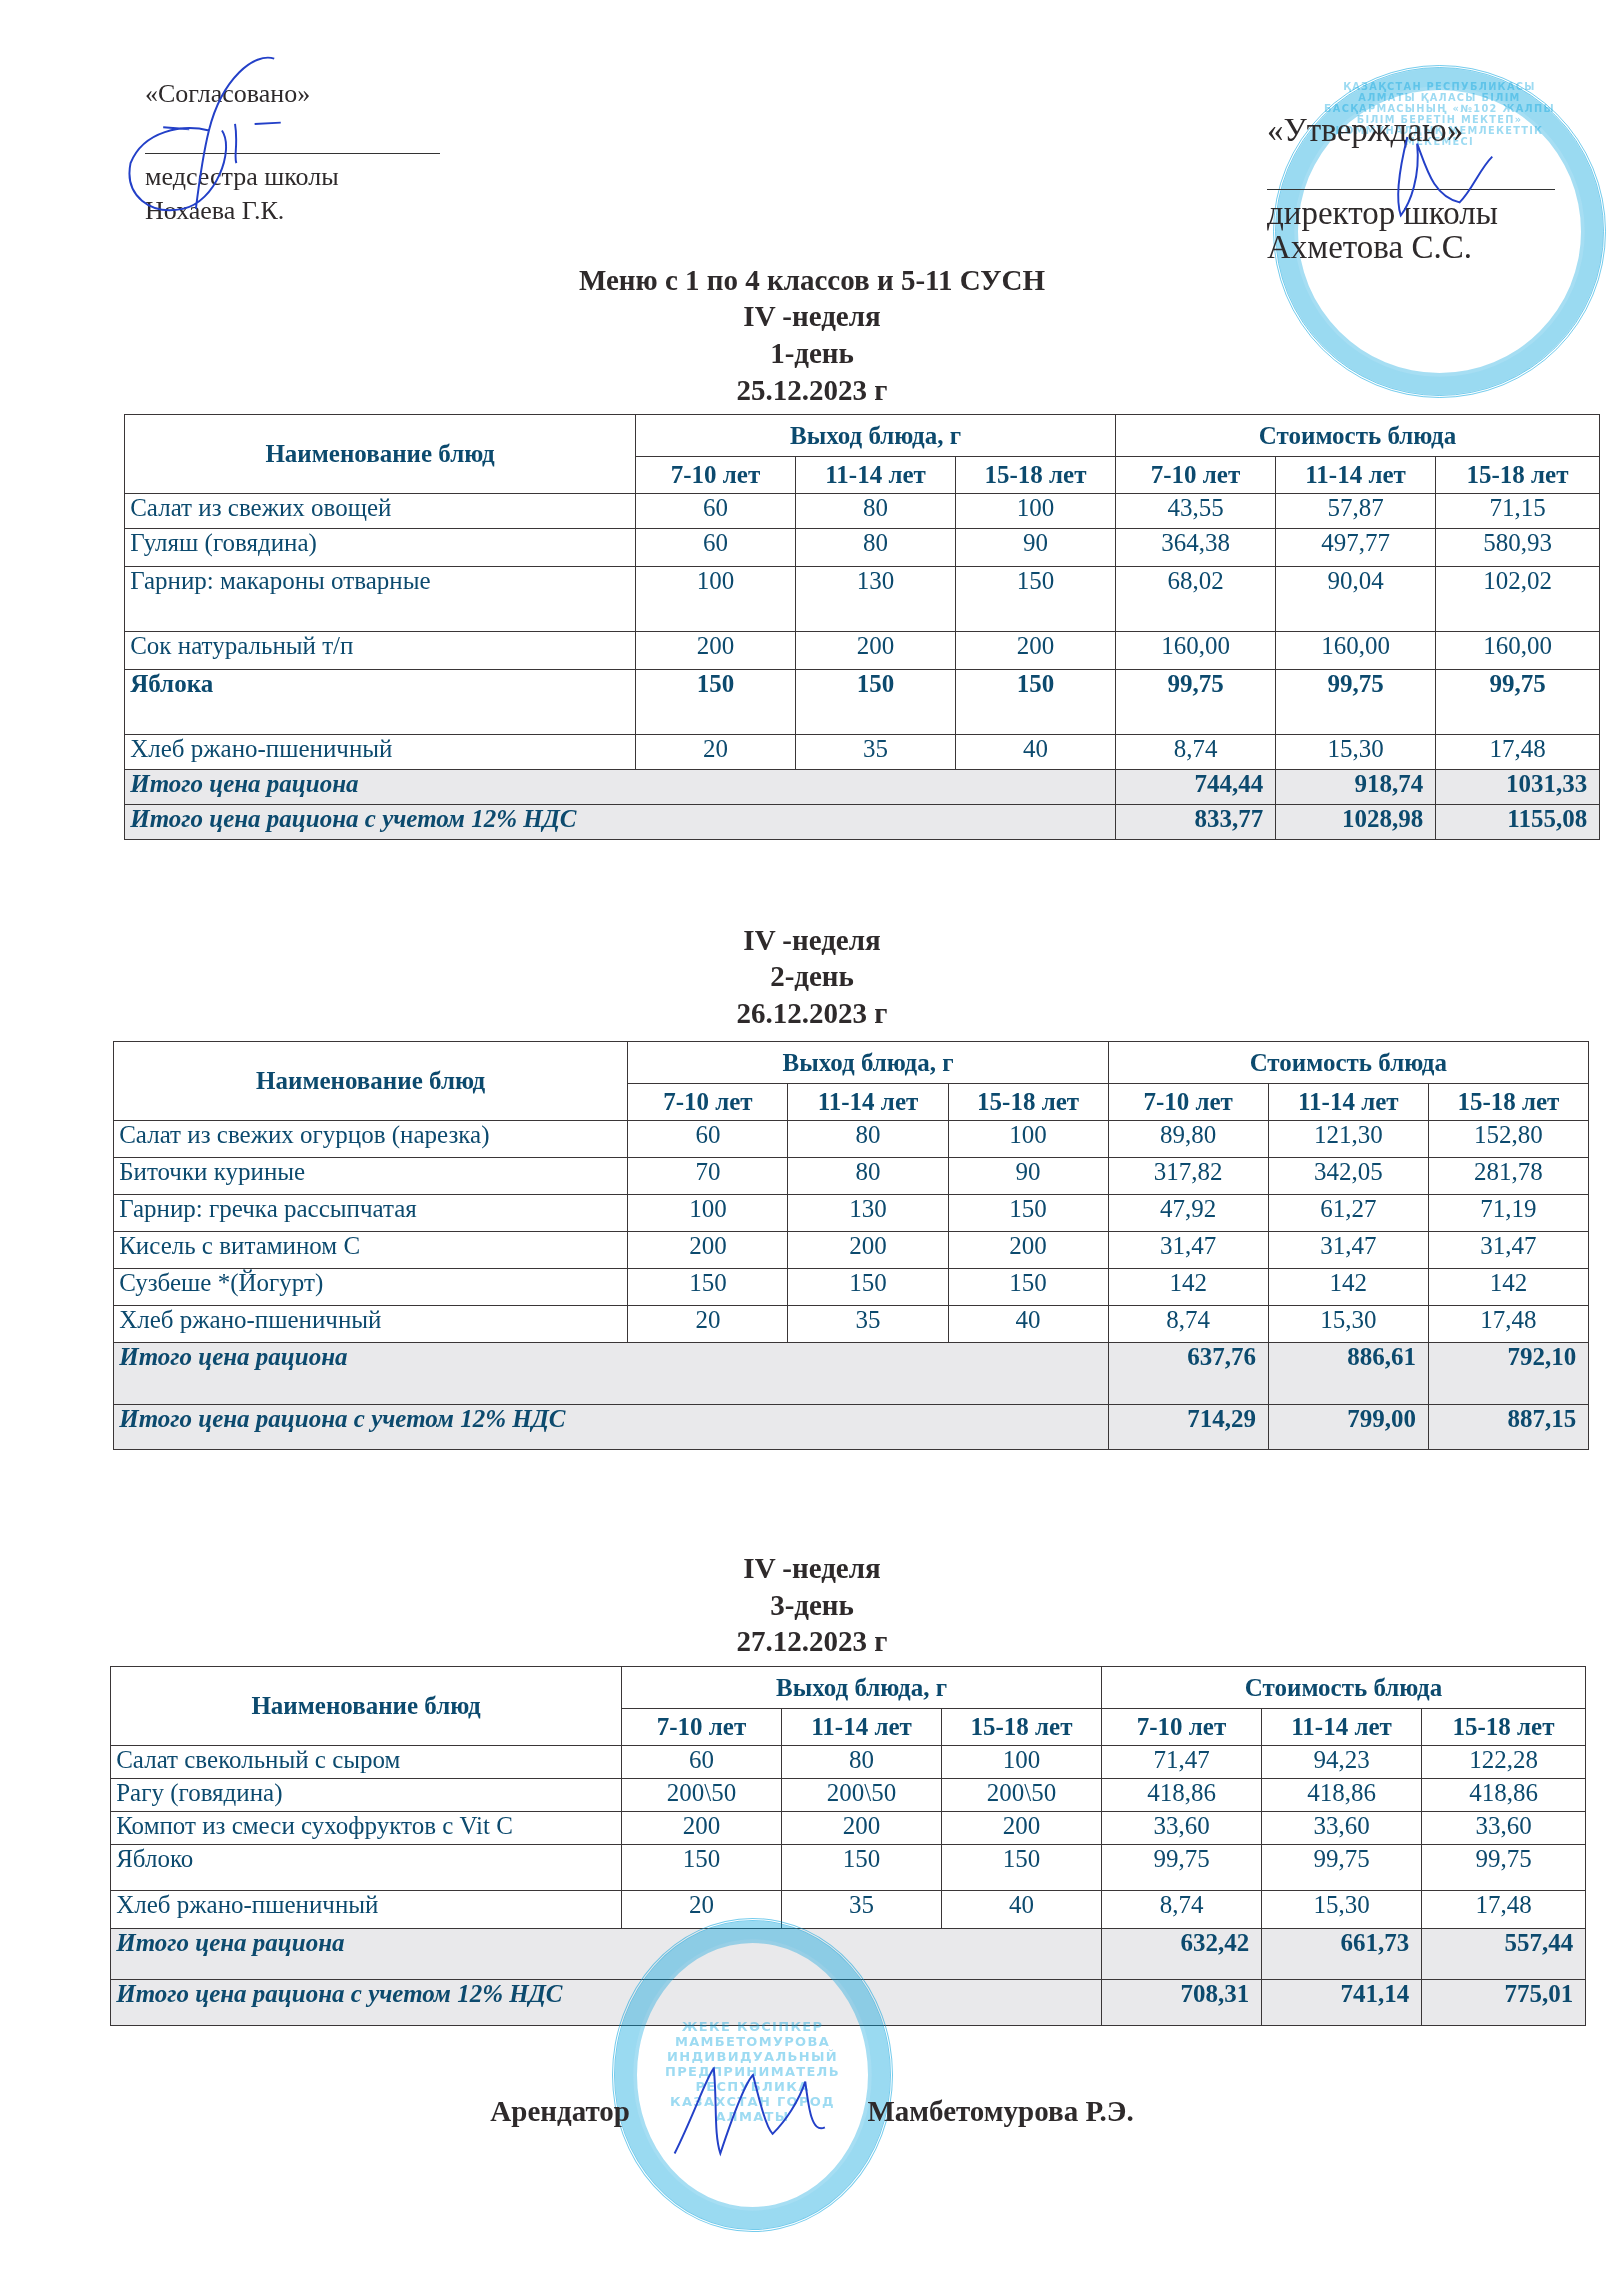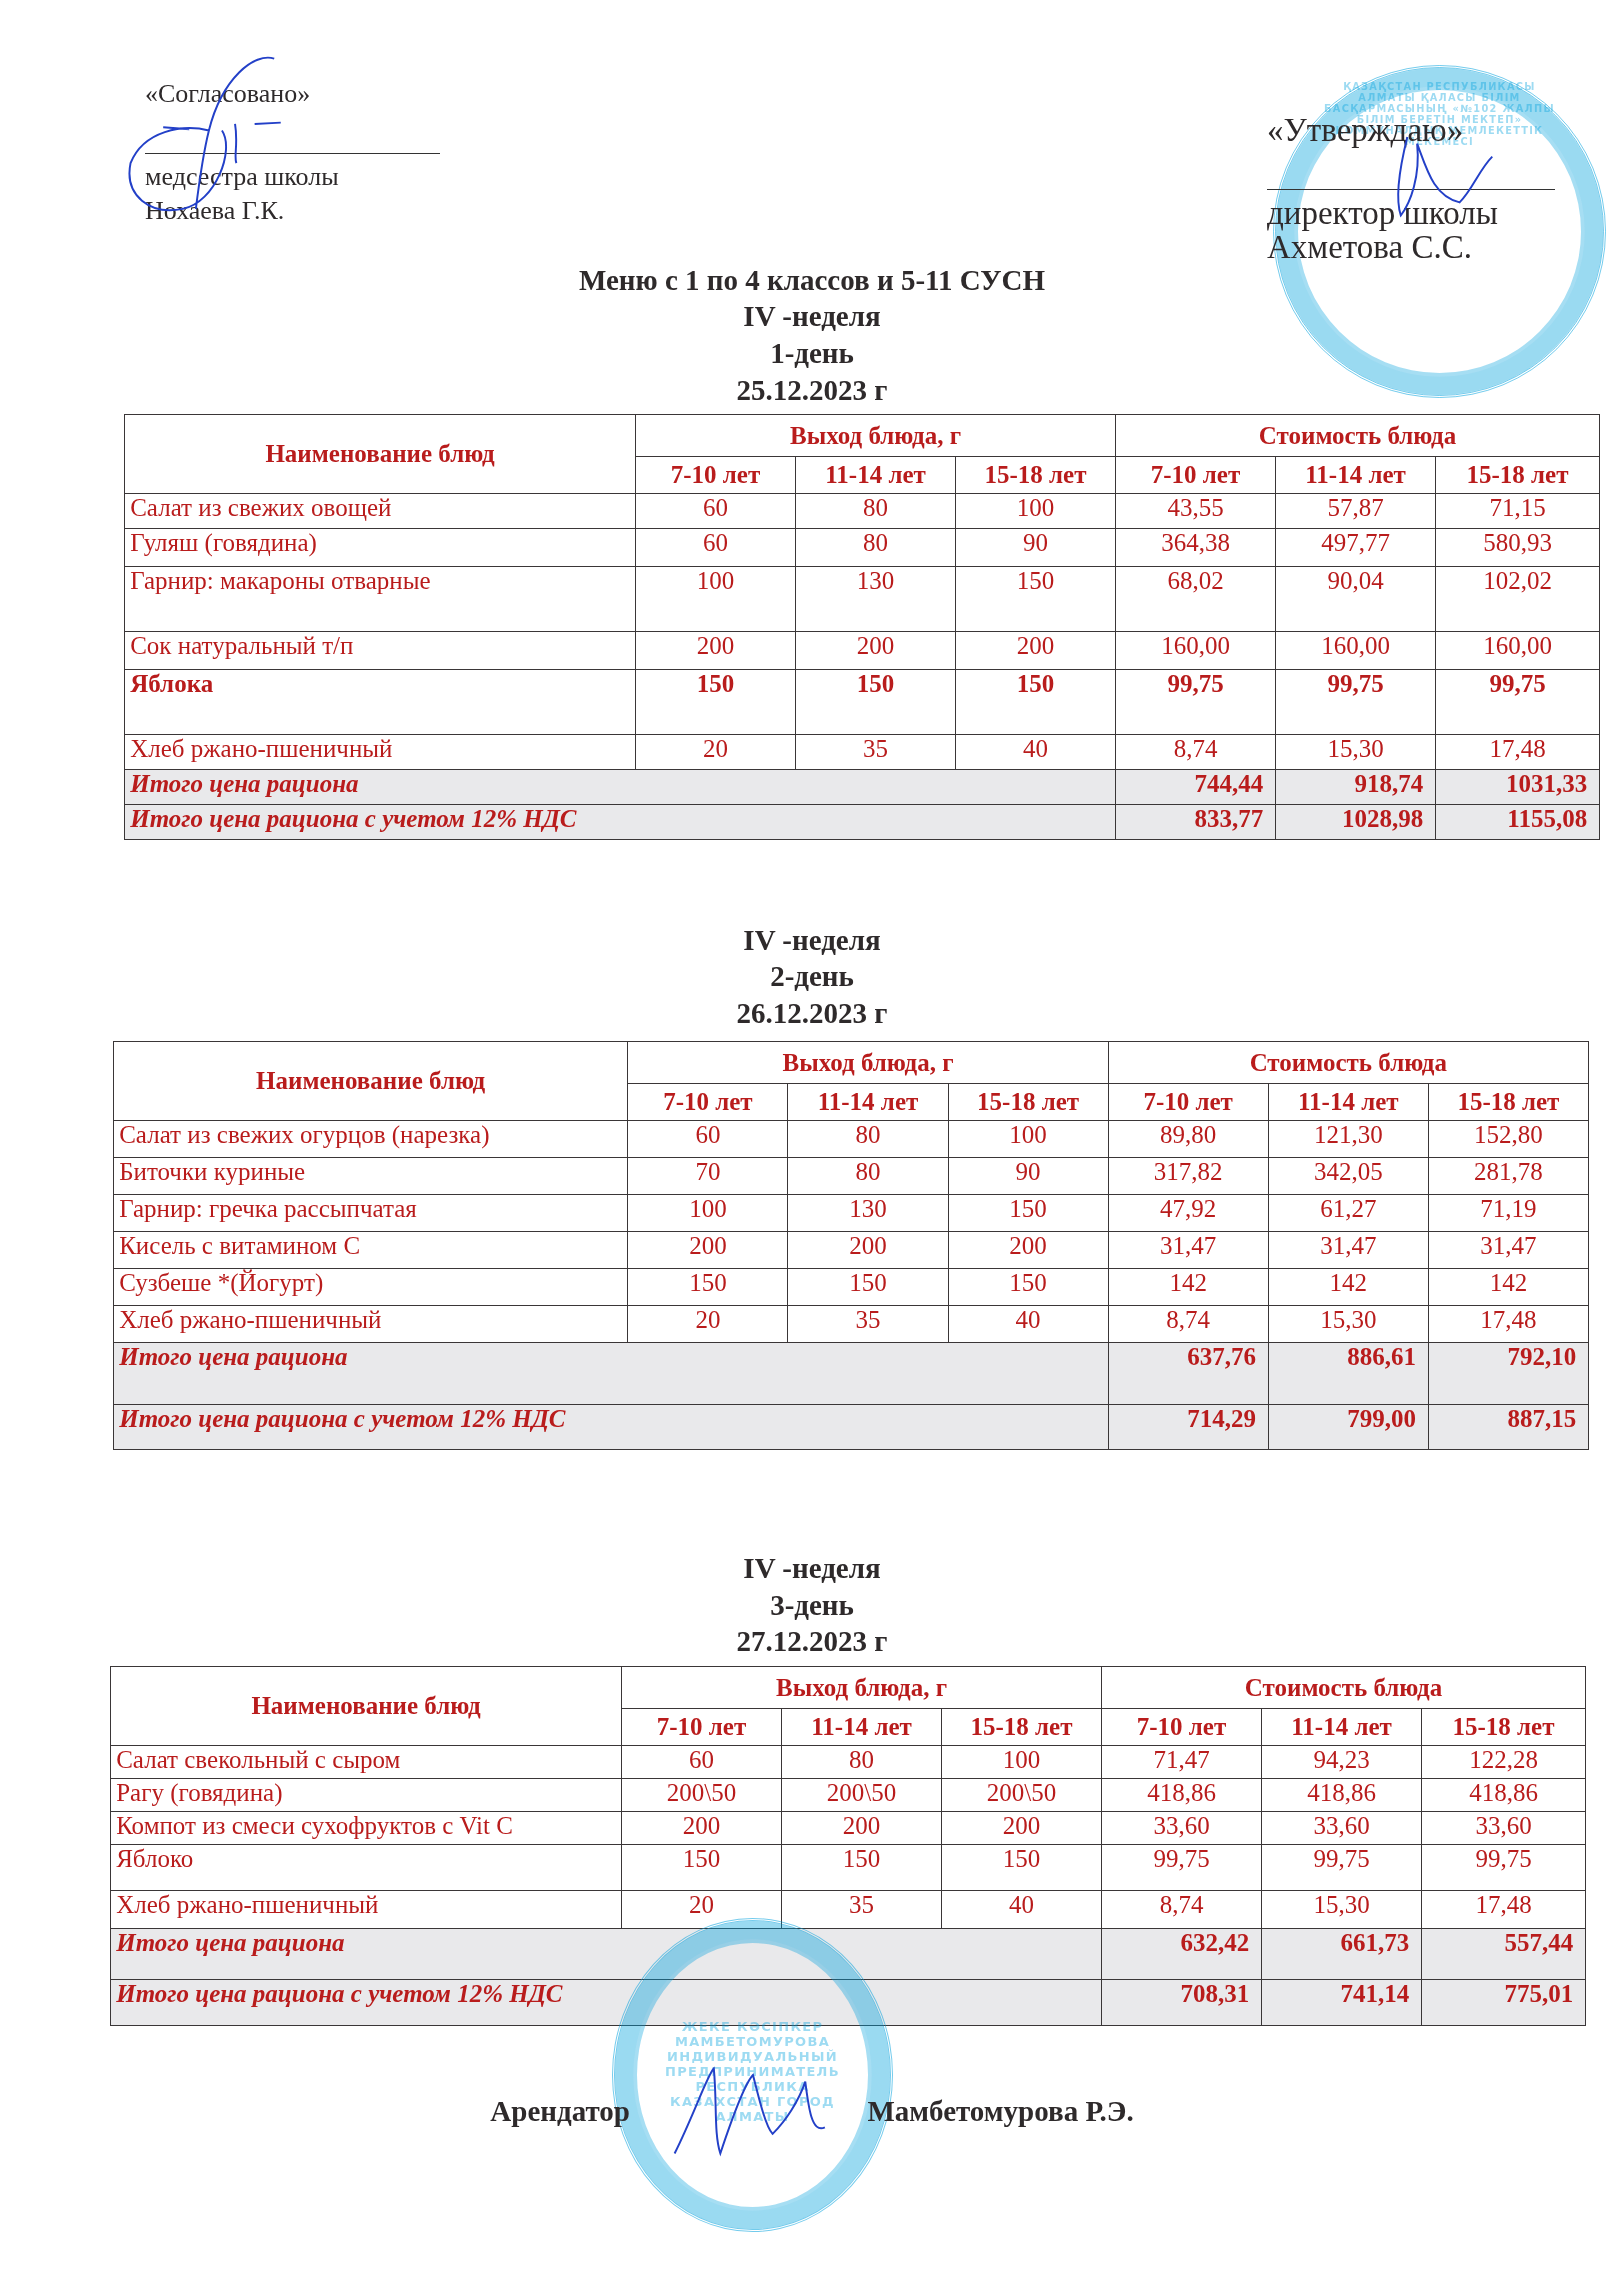--- a/index.html
+++ b/index.html
@@ -32,21 +32,21 @@
   .signature {
     position: absolute; pointer-events: none;
   }
   .section-heading {
     position: absolute; left: 0; width: 1624px; text-align: center;
     font-weight: bold; font-size: 29px; line-height: 37px;
     font-family: "Liberation Serif", serif;
   }
   table.menu {
     position: absolute; border-collapse: collapse; font-size: 25px;
-    font-family: "Liberation Serif", serif; color: #b91c1c;
+    font-family: "Liberation Serif", serif; color: #0c4a6e;
   }
   table.menu td, table.menu th {
     border: 1.3px solid #3a3637; padding: 0 5.2px; vertical-align: top;
   }
   table.menu th { font-weight: bold; text-align: center; vertical-align: middle; }
   table.menu td.num { text-align: center; }
   table.menu td.name { text-align: left; }
   table.menu tr.total td {
     background: #e9e9eb; font-weight: bold;
   }

